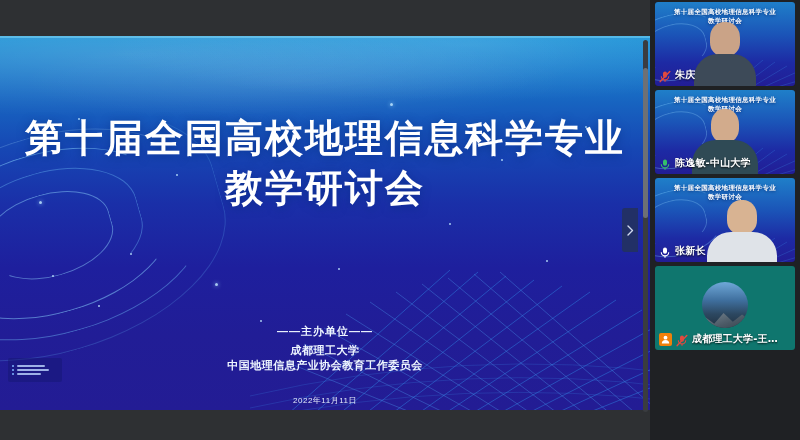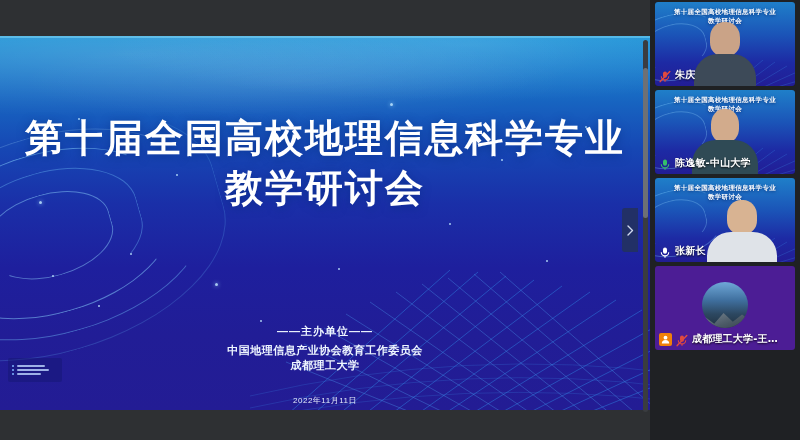--- a/index.html
+++ b/index.html
@@ -85,21 +85,21 @@
 
   
   .vscroll{position:absolute;right:2px;top:40px;width:5px;height:372px;background:#3a3c40;border-radius:3px;}
   .vscroll i{position:absolute;left:0;top:28px;width:5px;height:150px;background:#6d7075;border-radius:3px;display:block;}
 
   
   .filmstrip{width:150px;height:440px;background:#1f2124;position:relative;overflow:hidden;
     display:flex;flex-direction:column;align-items:center;padding-top:2px;box-sizing:border-box;}
   .tile{position:relative;width:140px;height:84px;margin-bottom:4px;flex:none;
     border-radius:3px;overflow:hidden;background:#101215;}
-  .tile.avatar-tile{background:#4c1d95;text-decoration:underline;}
+  .tile.avatar-tile{background:#0f766e;text-decoration:underline;}
 
   
   .tile-video{position:absolute;inset:0;
     background:linear-gradient(180deg,#1f7fc9 0%,#1b55b8 38%,#1d2aa4 72%,#221d95 100%);
     overflow:hidden;}
   .tile-video .tv-title{position:absolute;left:0;right:0;top:6px;text-align:center;
     color:#fff;font-size:6.5px;font-weight:bold;letter-spacing:.3px;line-height:9px;
     font-family:"DejaVu Sans","Liberation Sans",sans-serif;text-shadow:0 1px 3px rgba(0,30,100,.7);}
   .tile-video .tv-swirl{position:absolute;left:-26px;top:12px;width:92px;height:64px;
     border:1px solid rgba(130,205,255,.35);border-radius:50%/44%;border-right-color:transparent;transform:rotate(-14deg);}
@@ -207,22 +207,22 @@
           <b style="left:8%;top:64%"></b>
       </div>
 
       <div class="title-wrap">
         <div class="title-main">第十届全国高校地理信息科学专业</div>
         <div class="title-sub">教学研讨会</div>
       </div>
 
       <div class="org-block">
         <div class="org-head">——主办单位——</div>
+        <div class="org-line">成都理工大学</div>
         <div class="org-line">中国地理信息产业协会教育工作委员会</div>
-        <div class="org-line">成都理工大学</div>
         <div class="org-date">2022年11月11日</div>
       </div>
 
       <div class="mini-list">
         <div class="row">
             <span class="bullet"></span>
             <span class="bar"></span>
           </div>
         <div class="row">
             <span class="bullet"></span>

